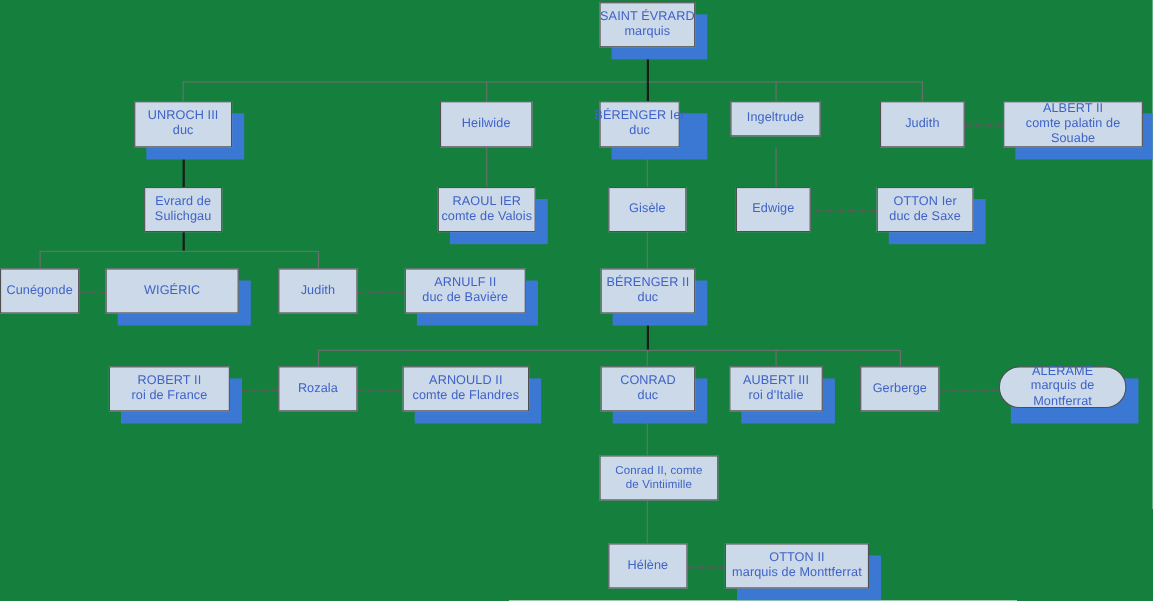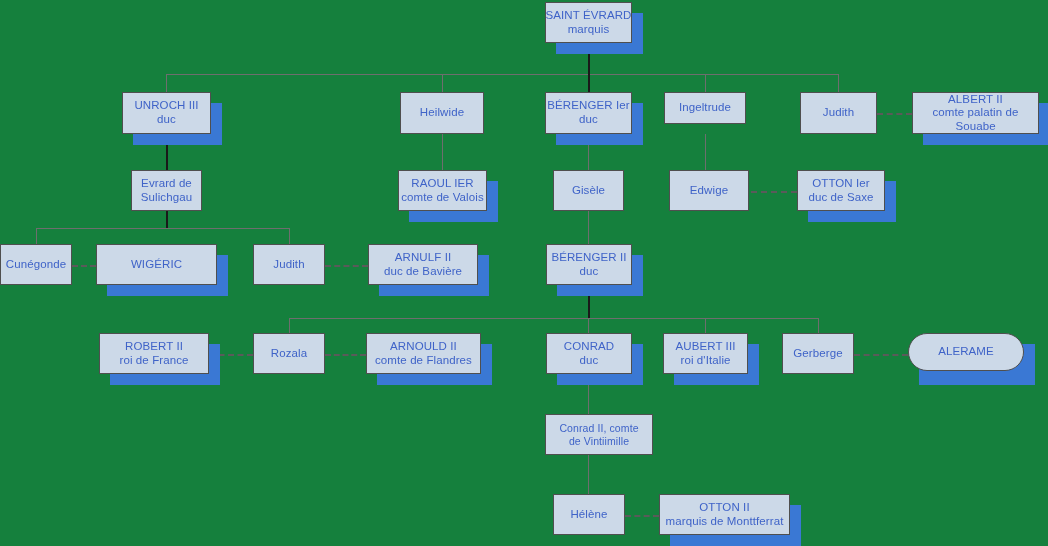--- a/index.html
+++ b/index.html
@@ -98,21 +98,21 @@
       </div>
       <div class="shadow" style="left: 133px; top: 103px; width: 89px; height: 42px;"></div>
       <div class="node" style="left: 122px; top: 92px; width: 89px; height: 42px;">
         <span class="l1">UNROCH III</span>
         <span class="l2">duc</span>
       </div>
       <div class="node" style="left: 400px; top: 92px; width: 84px; height: 42px;">
         <span class="l1">Heilwide</span>
       </div>
       <div class="shadow" style="left: 556px; top: 103px; width: 87px; height: 42px;"></div>
-      <div class="node" style="left: 545px; top: 92px; width: 87px; height: 42px;">
+      <div class="node" style="left: 545px; top: 92px; width: 73px; height: 42px;">
         <span class="l1">BÉRENGER Ier</span>
         <span class="l2">duc</span>
       </div>
       <div class="node" style="left: 664px; top: 92px; width: 82px; height: 32px;">
         <span class="l1">Ingeltrude</span>
       </div>
       <div class="node" style="left: 800px; top: 92px; width: 77px; height: 42px;">
         <span class="l1">Judith</span>
       </div>
       <div class="shadow" style="left: 923px; top: 103px; width: 127px; height: 42px;"></div>
@@ -125,21 +125,21 @@
         <span class="l2">Sulichgau</span>
       </div>
       <div class="shadow" style="left: 409px; top: 181px; width: 89px; height: 41px;"></div>
       <div class="node" style="left: 398px; top: 170px; width: 89px; height: 41px;">
         <span class="l1">RAOUL IER</span>
         <span class="l2">comte de Valois</span>
       </div>
       <div class="node" style="left: 553px; top: 170px; width: 71px; height: 41px;">
         <span class="l1">Gisèle</span>
       </div>
-      <div class="node" style="left: 669px; top: 170px; width: 80px; height: 41px;">
+      <div class="node" style="left: 669px; top: 170px; width: 68px; height: 41px;">
         <span class="l1">Edwige</span>
       </div>
       <div class="shadow" style="left: 808px; top: 181px; width: 88px; height: 41px;"></div>
       <div class="node" style="left: 797px; top: 170px; width: 88px; height: 41px;">
         <span class="l1">OTTON Ier</span>
         <span class="l2">duc de Saxe</span>
       </div>
       <div class="node" style="left: 0px; top: 244px; width: 72px; height: 41px;">
         <span class="l1">Cunégonde</span>
       </div>
@@ -182,20 +182,21 @@
       <div class="node" style="left: 663px; top: 333px; width: 85px; height: 41px;">
         <span class="l1">AUBERT III</span>
         <span class="l2">roi d'Italie</span>
       </div>
       <div class="node" style="left: 782px; top: 333px; width: 72px; height: 41px;">
         <span class="l1">Gerberge</span>
       </div>
       <div class="shadow" style="left: 919px; top: 344px; width: 116px; height: 41px;"></div>
       <div class="node wrap" style="left: 908px; top: 333px; width: 116px; height: 38px; border-radius: 20px;">
         <span class="l1">ALERAME</span>
+        <span class="l2">marquis de Montferrat</span>
       </div>
       <div class="node small" style="left: 545px; top: 414px; width: 108px; height: 41px;">
         <span class="l1">Conrad II, comte</span>
         <span class="l2">de Vintiimille</span>
       </div>
       <div class="node" style="left: 553px; top: 494px; width: 72px; height: 41px;">
         <span class="l1">Hélène</span>
       </div>
       <div class="shadow" style="left: 670px; top: 505px; width: 131px; height: 41px;"></div>
       <div class="node wrap" style="left: 659px; top: 494px; width: 131px; height: 41px;">

